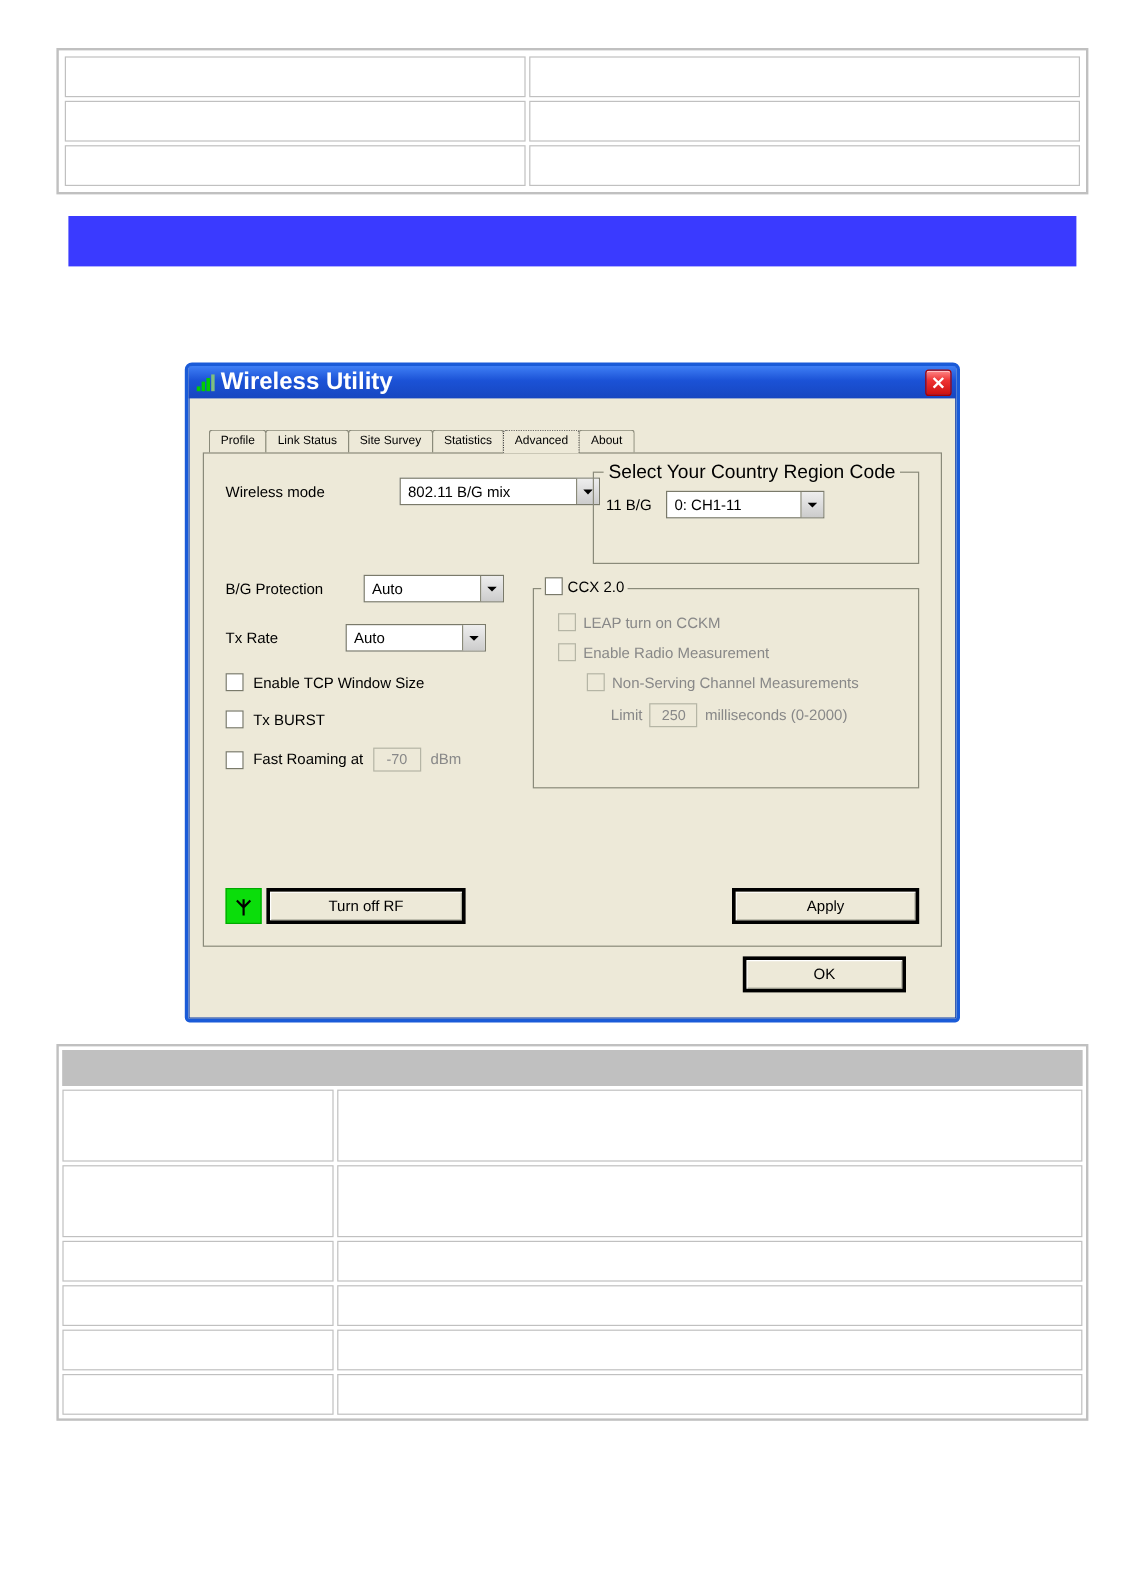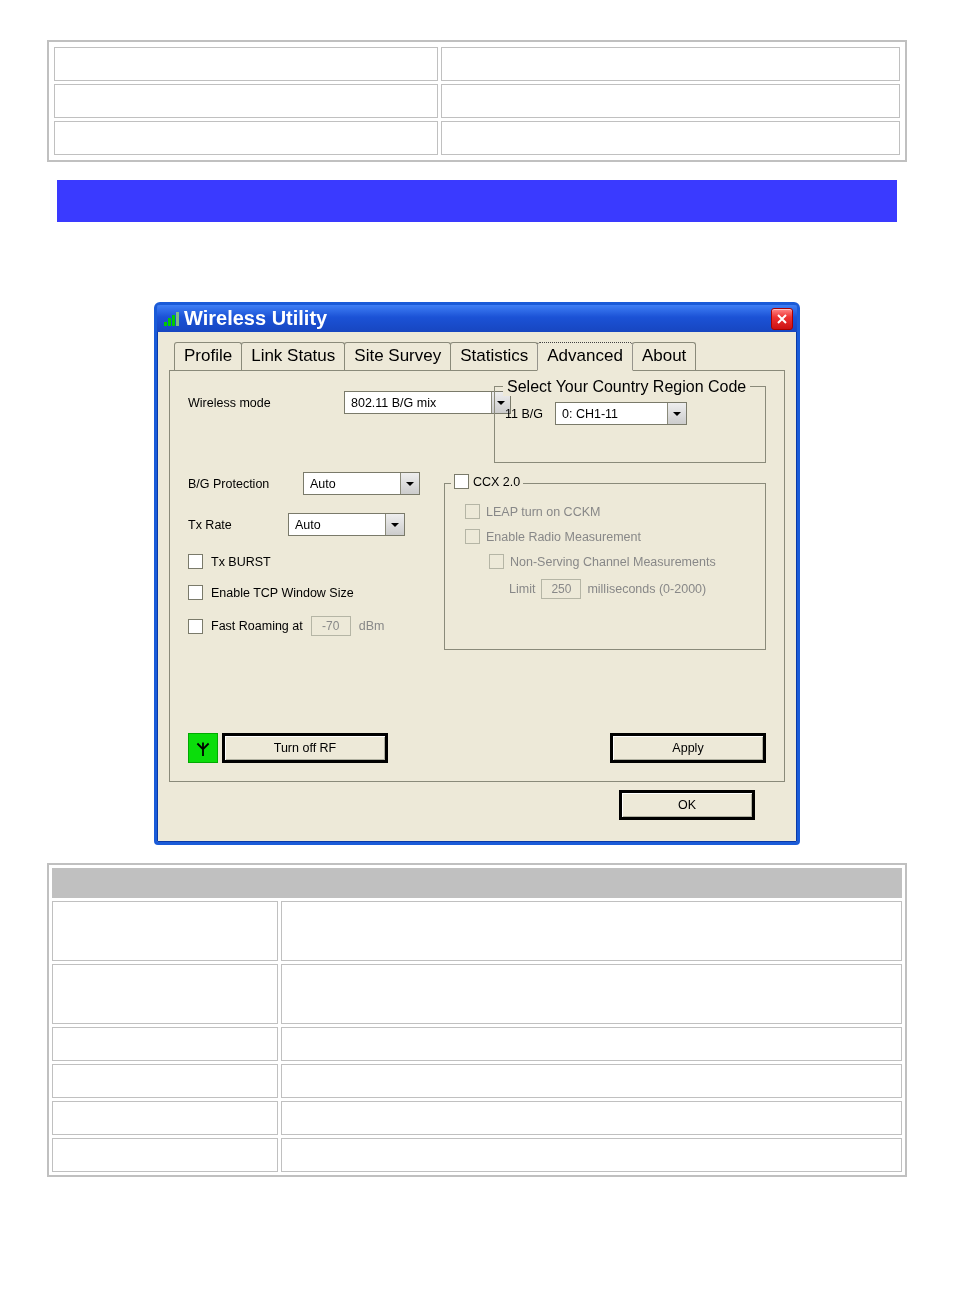--- a/index.html
+++ b/index.html
@@ -85,24 +85,25 @@
   .tabs {
     display: flex;
     margin-bottom: -1px;
     margin-left: 5px;
   }
   .tab {
     padding: 3px 9px 4px 9px;
     border: 1px solid #8a8a7a;
     border-bottom: none;
     background: #ede9d8;
-    font-size: 17px;
+    font-size: 10px;
     margin-right: -1px;
     border-radius: 3px 3px 0 0;
     position: relative;
+    margin-top: 16px;
   }
   .tab.active {
     background: #ede9d8;
     border: 1px dotted #404040;
     border-bottom: 1px solid #ede9d8;
     z-index: 2;
   }
   .tabpane {
     border: 1px solid #8a8a7a;
     background: #ede9d8;
@@ -310,21 +311,21 @@
           <div class="tab">Statistics</div>
           <div class="tab active">Advanced</div>
           <div class="tab">About</div>
         </div>
 
         <div class="tabpane">
 
           <div class="row">
             <span class="lbl">Wireless mode</span>
             <span style="width:30px;"></span>
-            <div class="combo" style="width:165px;margin-left:11px;">
+            <div class="combo" style="width:165px;">
               <span class="ctext">802.11 B/G mix</span>
               <span class="cbtn">
                   <svg viewBox="0 0 8 8">
                     <path d="M0 2 L4 6 L8 2 Z" fill="#000"></path>
                   </svg>
                 </span>
             </div>
           </div>
 
           <div class="groupbox gb-country">
@@ -364,25 +365,25 @@
                   <svg viewBox="0 0 8 8">
                     <path d="M0 2 L4 6 L8 2 Z" fill="#000"></path>
                   </svg>
                 </span>
             </div>
           </div>
 
           <div class="left-checks">
             <div class="line">
               <span class="chkbox"></span>
-              <span>Tx BURST</span>
+              <span>Enable TCP Window Size</span>
             </div>
             <div class="line">
               <span class="chkbox"></span>
-              <span>Enable TCP Window Size</span>
+              <span>Tx BURST</span>
             </div>
             <div class="line">
               <span class="chkbox"></span>
               <span>Fast Roaming at</span>
               <span class="numbox">-70</span>
               <span style="color:#888;">dBm</span>
             </div>
           </div>
 
           <div class="groupbox gb-ccx">

